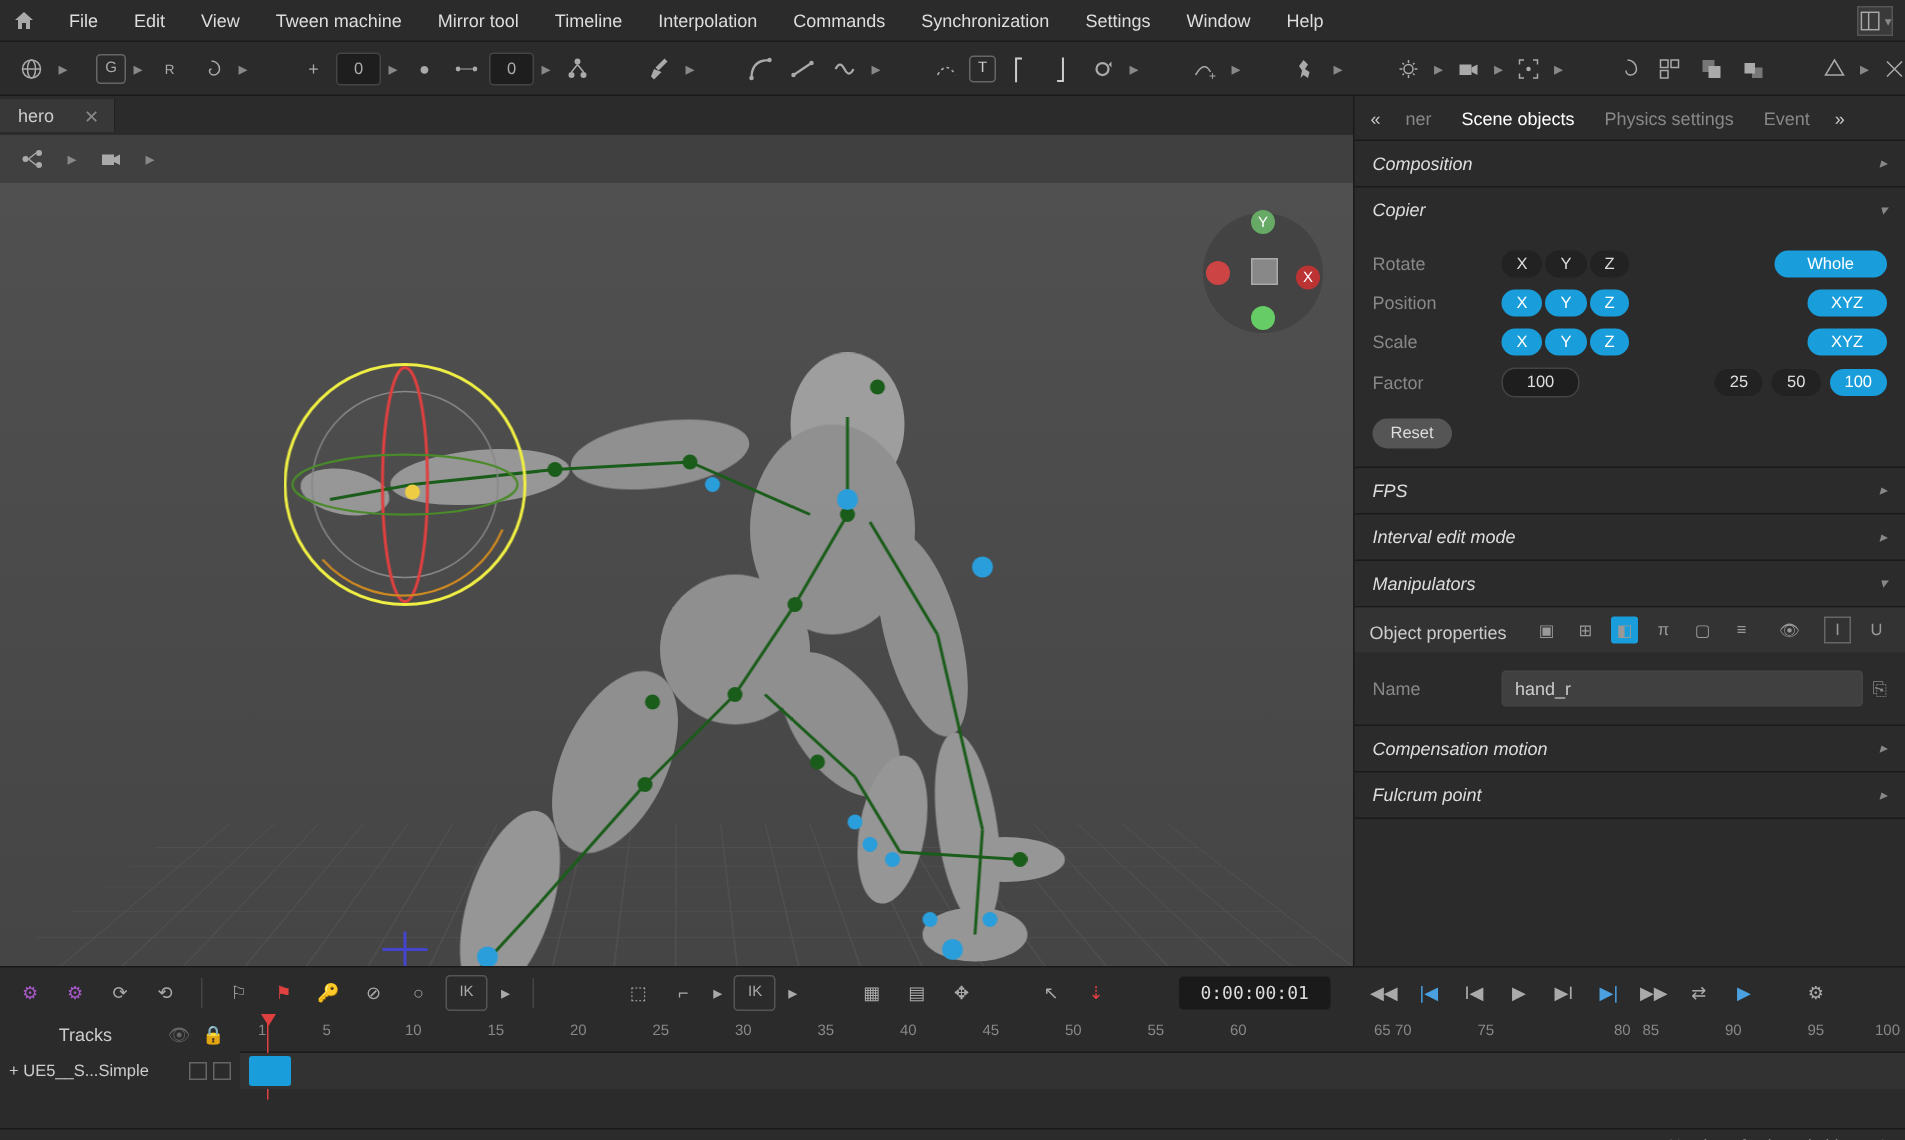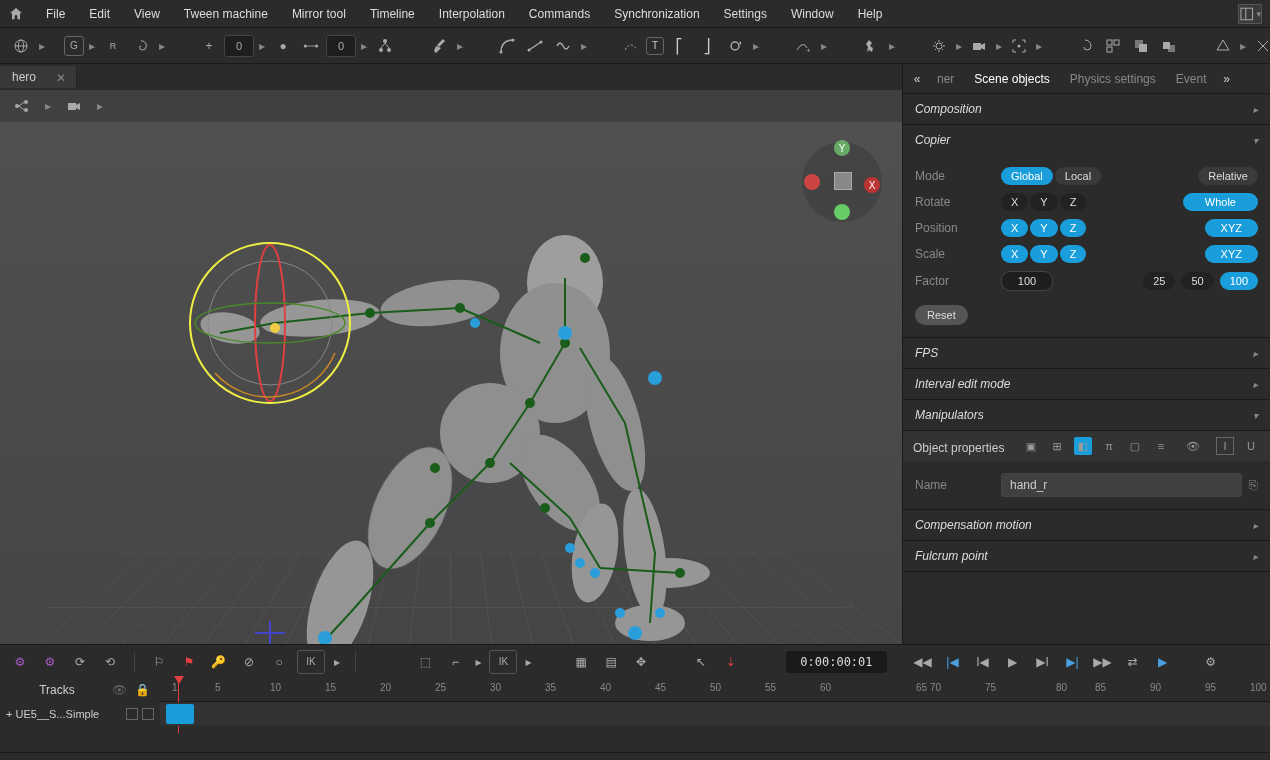--- a/index.html
+++ b/index.html
@@ -440,29 +440,20 @@
         <span class="arrow">▸</span>
       </div>
     </div>
 
     <div class="panel-section">
       <div class="section-header">
         <span>Copier</span>
         <span class="arrow">▾</span>
       </div>
       <div class="section-body">
-        <div class="prop-row">
-          <div class="prop-label">Mode</div>
-          <div class="btn-group">
-            <div class="pill-btn active">Global</div>
-            <div class="pill-btn">Local</div>
-          </div>
-          <div style="flex:1"></div>
-          <div class="pill-btn">Relative</div>
-        </div>
         <div class="prop-row">
           <div class="prop-label">Rotate</div>
           <div class="btn-group">
             <div class="pill-btn" style="background:#222">X</div>
             <div class="pill-btn" style="background:#222">Y</div>
             <div class="pill-btn" style="background:#222">Z</div>
           </div>
           <div style="flex:1"></div>
           <div class="pill-btn active" style="padding:3px 22px">Whole</div>
         </div>
@@ -621,21 +612,21 @@
       <div class="tick" style="left:330px">30</div>
       <div class="tick" style="left:385px">35</div>
       <div class="tick" style="left:440px">40</div>
       <div class="tick" style="left:495px">45</div>
       <div class="tick" style="left:550px">50</div>
       <div class="tick" style="left:605px">55</div>
       <div class="tick" style="left:660px">60</div>
       <div class="tick" style="left:756px">65</div>
       <div class="tick" style="left:770px">70</div>
       <div class="tick" style="left:825px">75</div>
-      <div class="tick" style="left:896px">80</div>
+      <div class="tick" style="left:916px">80</div>
       <div class="tick" style="left:935px">85</div>
       <div class="tick" style="left:990px">90</div>
       <div class="tick" style="left:1045px">95</div>
       <div class="tick" style="left:1090px">100</div>
       <div class="playhead" style="left:18px"></div>
     </div>
     <div class="track-area">
       <div class="track-clip" style="left:6px;width:28px"></div>
     </div>
   </div>

